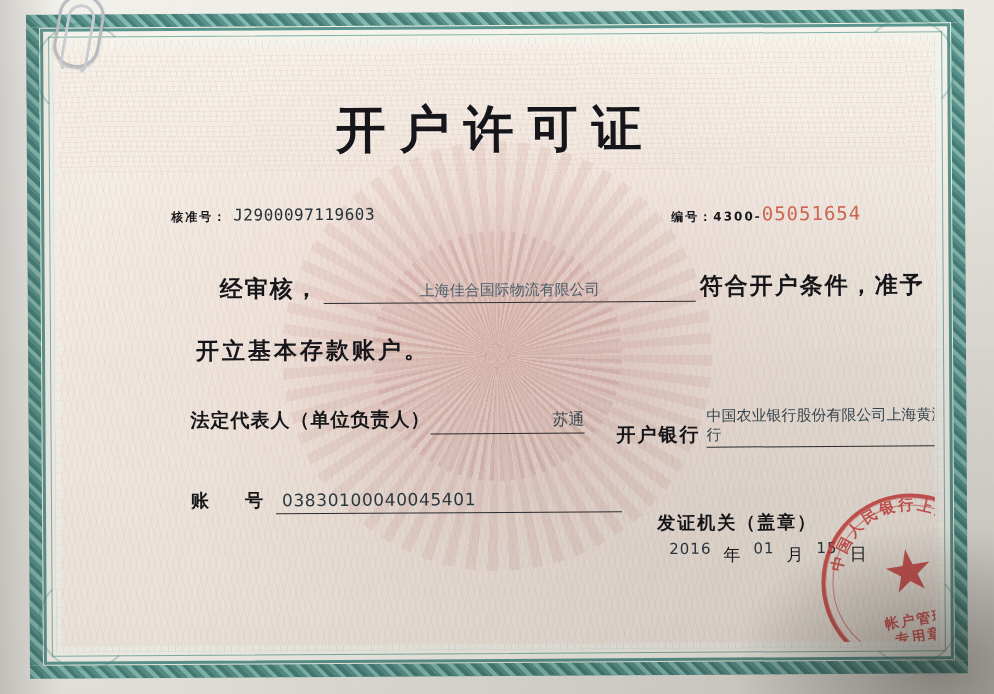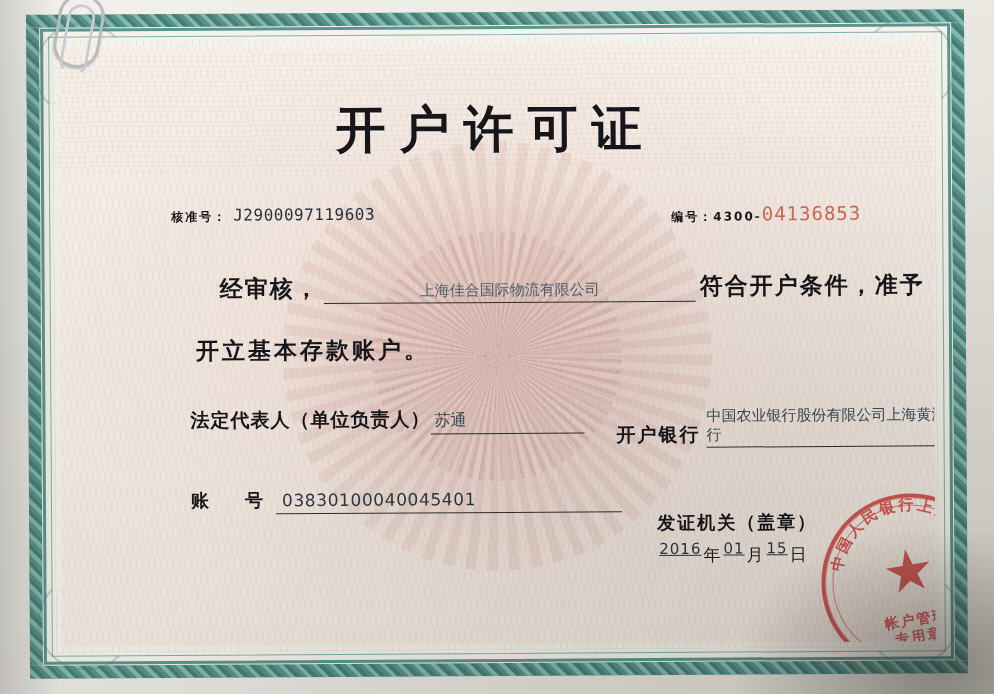--- a/index.html
+++ b/index.html
@@ -235,21 +235,21 @@
 
   
   #legalrep-row { left: 130px; top: 362px; }
   #legalrep-row .lbl { font-size: 19px; letter-spacing: 1px; }
   #legal-rep-name {
     width: 150px;
     font-size: 16px;
     color: #3a4b55;
     border-bottom: 1.5px solid #2e2e32;
     display: inline-block;
-    text-align: left;
+    text-align: right;
     padding-left: 4px;
     padding-bottom: 2px;
   }
 
   #bank-row { left: 556px; top: 362px; }
   #bank-row .lbl { font-size: 19px; letter-spacing: 2px; }
   #bank-name-wrap {
     display: inline-block;
     position: relative;
     width: 258px;
@@ -307,22 +307,21 @@
     margin-top: 9px;
     font-size: 17px;
     color: #1c1c20;
     letter-spacing: 1px;
   }
   #date-line .num {
     font-size: 15px;
     color: #2a3a44;
     position: relative;
     top: -7px;
-    margin: 0 2px;
-    text-decoration: underline;
+    margin: 0 12px;
   }
 
   
   #seal {
     position: absolute;
     left: 760px;
     top: 452px;
     width: 178px;
     height: 178px;
     transform: rotate(-9deg);
@@ -445,21 +444,21 @@
 
       <div class="content">
 
         <div class="title">开户许可证</div>
 
         <div class="row" id="approval-row">
           <span class="lbl">核准号：</span><span class="val mono">J2900097119603</span>
         </div>
 
         <div class="row" id="serial-row">
-          <span class="lbl">编号：4300-</span><span class="serial-num">04136853</span>
+          <span class="lbl">编号：4300-</span><span class="serial-num">05051654</span>
         </div>
 
         <div class="row" id="para-line1">
           <span class="lbl">经审核，</span><span class="underline" id="company-name">上海佳合国际物流有限公司</span><span class="lbl">符合开户条件，准予</span>
         </div>
 
         <div class="row" id="para-line2">
           <span class="lbl">开立基本存款账户。</span>
         </div>
 

